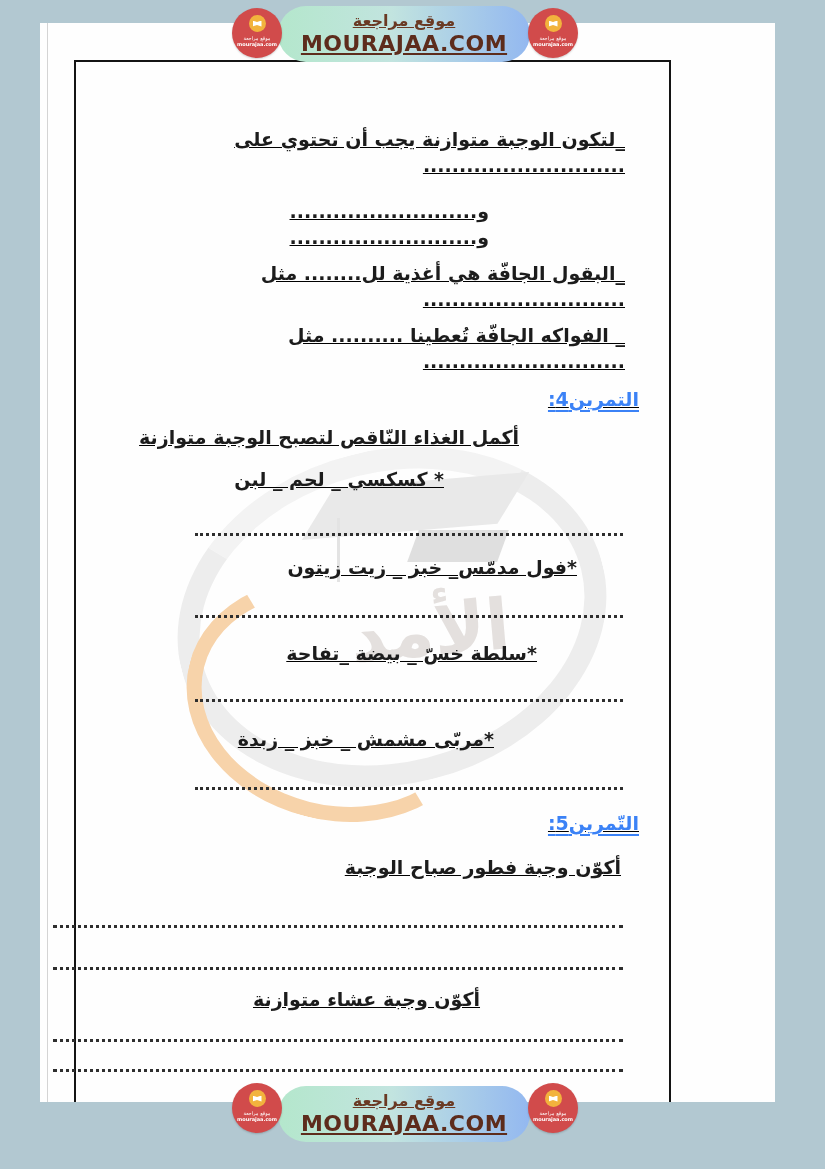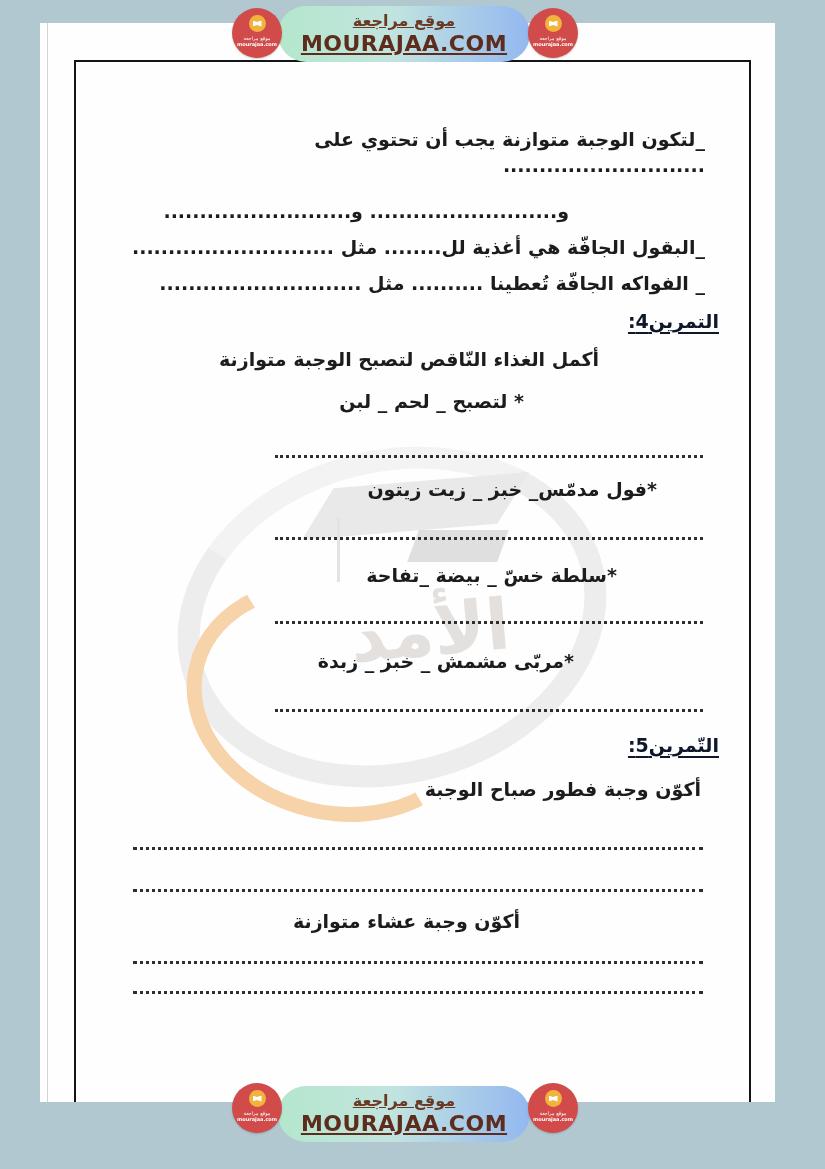--- a/index.html
+++ b/index.html
@@ -47,37 +47,38 @@
     position:absolute;left:192px;top:88px;width:3px;height:64px;background:#e3e3e3;
   }
   .wm-word{
     position:absolute;left:205px;top:160px;
     font-size:70px;font-weight:bold;color:#e4e0de;
     transform:rotate(-5deg);
     white-space:nowrap;
   }
   
   .frame{
-    position:absolute;left:34px;top:37px;width:677px;bottom:0;
+    position:absolute;left:34px;top:37px;width:597px;bottom:0;
     border:2px solid #141414;border-bottom:none;
     z-index:2;
     box-sizing:border-box;
+    text-decoration:underline;
   }
   .content{
     direction:rtl;
     text-align:right;
     padding:0 30px 0 36px;
     color:#1c1c1c;
     font-weight:700;
     font-size:19px;
     line-height:26px;
   }
   .blk{display:block;}
   .exercise_heading{
-    color:#0f172a;
+    color:#3b82f6;
     text-decoration:underline;
     text-decoration-thickness:2px;
     text-underline-offset:4px;
     font-size:19px;
   }
   .answer_dots_medium,.answer_dots_full{
     height:1px;border-bottom:3px dotted #2e2e2e;
   }
   .answer_dots_medium{width:428px;}
   .answer_dots_full{width:570px;}
@@ -130,21 +131,21 @@
   </div>
 
   <div class="frame">
     <div class="content">
         <div class="blk fill_line" style="margin-top: 64px; margin-right: 14px;">_لتكون الوجبة متوازنة يجب أن تحتوي على ............................</div>
         <div class="blk fill_line" style="margin-top: 20px; margin-right: 150px;">و.......................... و..........................</div>
         <div class="blk fill_line" style="margin-top: 10px; margin-right: 14px;">_البقول الجافّة هي أغذية لل........ مثل ............................</div>
         <div class="blk fill_line" style="margin-top: 10px; margin-right: 14px;">_ الفواكه الجافّة تُعطينا .......... مثل ............................</div>
         <div class="blk exercise_heading" style="margin-top: 12px; margin-right: 0px;">التمرين4:</div>
         <div class="blk instruction" style="margin-top: 12px; margin-right: 120px;">أكمل الغذاء النّاقص لتصبح الوجبة متوازنة</div>
-        <div class="blk item" style="margin-top: 16px; margin-right: 195px;">* لتصبح _ لحم _ لبن</div>
+        <div class="blk item" style="margin-top: 16px; margin-right: 195px;">* كسكسي _ لحم _ لبن</div>
         <div class="blk answer_dots_medium" style="margin-top: 40px; margin-right: 16px;"></div>
         <div class="blk item" style="margin-top: 18px; margin-right: 62px;">*فول مدمّس_ خبز _ زيت زيتون</div>
         <div class="blk answer_dots_medium" style="margin-top: 34px; margin-right: 16px;"></div>
         <div class="blk item" style="margin-top: 22px; margin-right: 102px;">*سلطة خسّ _ بيضة _تفاحة</div>
         <div class="blk answer_dots_medium" style="margin-top: 32px; margin-right: 16px;"></div>
         <div class="blk item" style="margin-top: 24px; margin-right: 145px;">*مربّى مشمش _ خبز _ زبدة</div>
         <div class="blk answer_dots_medium" style="margin-top: 34px; margin-right: 16px;"></div>
         <div class="blk exercise_heading" style="margin-top: 20px; margin-right: 0px;">التّمرين5:</div>
         <div class="blk instruction" style="margin-top: 18px; margin-right: 18px;">أكوّن وجبة فطور صباح الوجبة</div>
         <div class="blk answer_dots_full" style="margin-top: 44px; margin-right: 16px;"></div>

